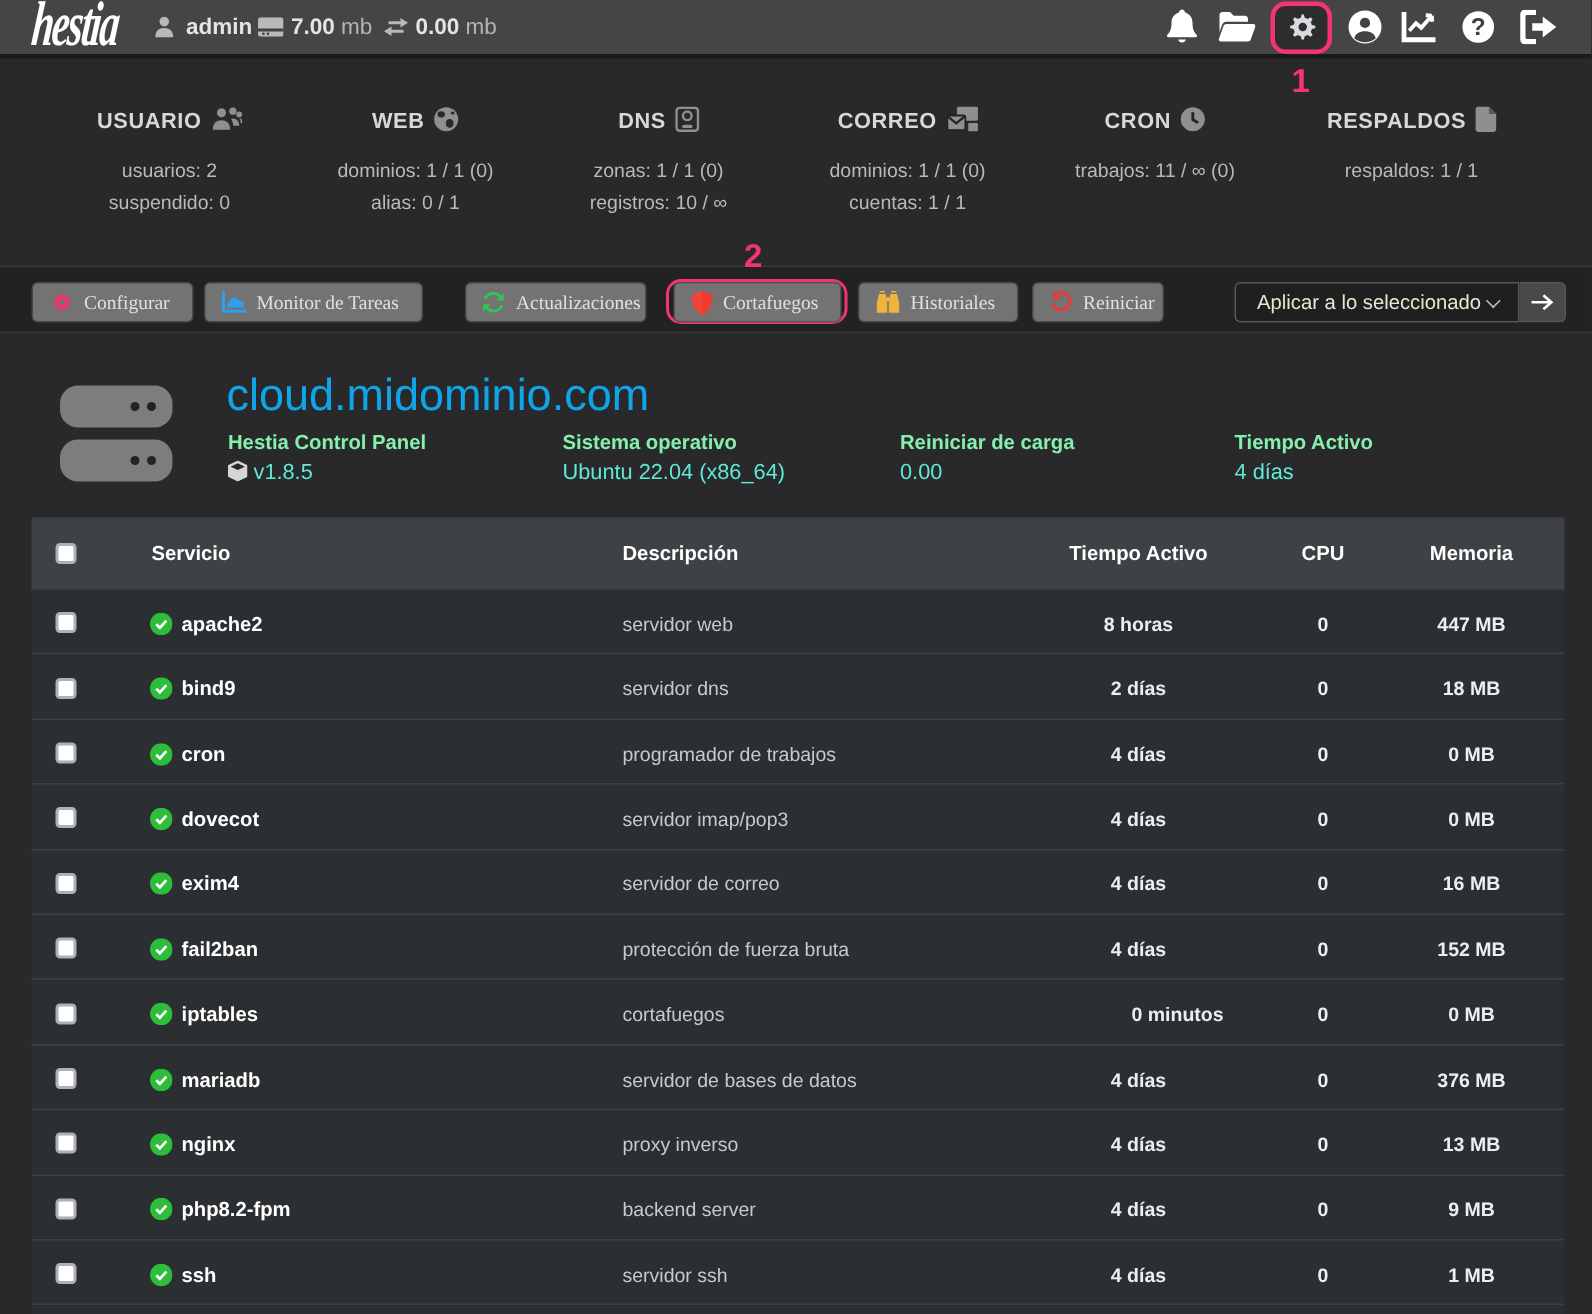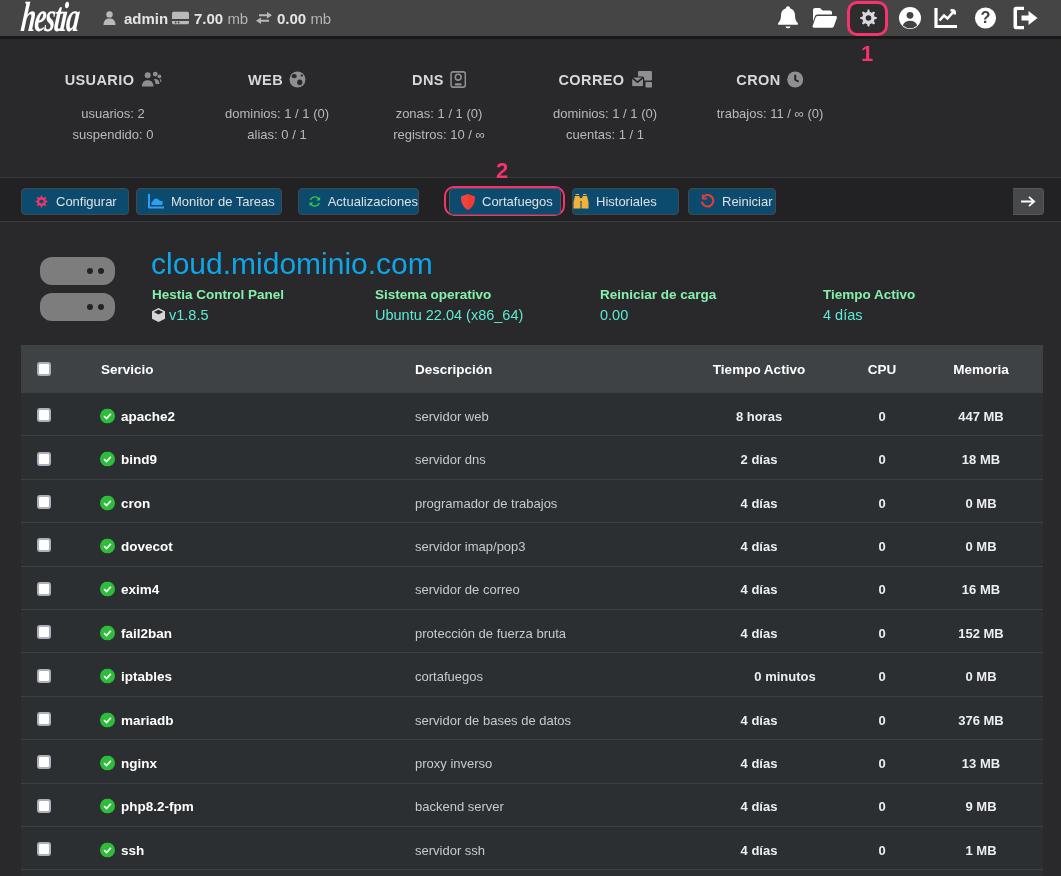--- a/index.html
+++ b/index.html
@@ -22,23 +22,23 @@
 .stat { position:absolute; top:32px; transform:translateX(-50%); text-align:center; white-space:nowrap; }
 .sh { font-size:14.5px; font-weight:bold; color:#d8d8d8; letter-spacing:0.4px; height:19px; }
 .sh svg { vertical-align:-3px; margin-left:6px; }
 .sv { font-size:13px; color:#b9b9b9; line-height:21px; margin-top:0px; }
 .sv1 { margin-top:13px; }
 
 
 #toolline1 { position:absolute; left:0; top:177px; width:1061px; height:1px; background:#39393c; }
 #toolbar { position:absolute; left:0; top:178px; width:1061px; height:43px; background:#222224; }
 #toolline2 { position:absolute; left:0; top:221px; width:1061px; height:1px; background:#39393c; }
-.btn { position:absolute; top:188px; height:27px; background:#0c4a6e; border:1px solid #45494c;
+.btn { position:absolute; top:188px; height:27px; background:#737373; border:1px solid #45494c;
   border-radius:4px; display:flex; align-items:center; color:#dde1e4; font-size:13px;
-  white-space:nowrap; }
+  white-space:nowrap;font-family:Liberation Serif, serif; }
 .btn svg { margin-right:7px; }
 #ring { position:absolute; left:444px; top:186px; width:121px; height:30px; border:2.5px solid #f5336f; border-radius:10px; }
 #selbox { position:absolute; left:823px; top:188px; width:190px; height:27px; background:#1f1f1f;
   border:1px solid #55575a; border-radius:4px 0 0 4px; color:#ece4d3; font-size:13.5px;
   display:flex; align-items:center; padding-left:14px; }
 #selbox .chev { position:absolute; right:13px; top:8px; width:7px; height:7px;
   border-right:1.6px solid #c8c2b4; border-bottom:1.6px solid #c8c2b4; transform:rotate(45deg); }
 #gobtn { position:absolute; left:1013px; top:188px; width:31px; height:27px; background:#47494b;
   border:1px solid #55575a; border-left:none; border-radius:0 4px 4px 0; color:#fff;
   display:flex; align-items:center; justify-content:center; font-size:17px; }
@@ -168,63 +168,71 @@
       <div class="sv sv1">dominios: 1 / 1 (0)</div>
       <div class="sv">cuentas: 1 / 1</div>
     </div>
     <div class="stat" style="left:770px;">
       <div class="sh">CRON<svg width="17" height="17" viewBox="0 0 17 17">
             <circle cx="8.5" cy="8.5" r="8" fill="#8f8f8f"></circle>
             <path d="M8.5 3.8 L8.5 8.8 L12 10.8" stroke="#232325" stroke-width="1.9" fill="none"></path>
           </svg></div>
       <div class="sv sv1">trabajos: 11 / ∞ (0)</div>
     </div>
+    <div class="stat" style="left:941px;">
+      <div class="sh">RESPALDOS<svg width="14" height="17" viewBox="0 0 14 17" fill="#8f8f8f">
+            <path d="M0 2 C0 0.9 0.9 0 2 0 L9 0 L14 5 L14 15 C14 16.1 13.1 17 12 17 L2 17 C0.9 17 0 16.1 0 15 Z"></path>
+            <path d="M9 0 L9 5 L14 5" fill="#5a5a5c"></path>
+          </svg></div>
+      <div class="sv sv1">respaldos: 1 / 1</div>
+    </div>
   </div>
 
   <div id="toolline1"></div>
   <div id="toolbar"></div>
   <div id="toolline2"></div>
 
   <div class="btn" style="left:21px; width:108px; padding-left:12px;">
     <svg width="15" height="15" viewBox="0 0 24 24" fill="#f03569">
         <path d="M12 1.5 L13.8 1.5 L14.4 4.1 A8 8 0 0 1 16.6 5.0 L18.9 3.6 L20.4 5.1 L19 7.4 A8 8 0 0 1 19.9 9.6 L22.5 10.2 L22.5 12 L19.9 12.6 A8 8 0 0 1 19 14.8 L20.4 17.1 L18.9 18.6 L16.6 17.2 A8 8 0 0 1 14.4 18.1 L13.8 20.7 L12 20.7 L11.4 18.1 A8 8 0 0 1 9.2 17.2 L6.9 18.6 L5.4 17.1 L6.8 14.8 A8 8 0 0 1 5.9 12.6 L3.3 12 L3.3 10.2 L5.9 9.6 A8 8 0 0 1 6.8 7.4 L5.4 5.1 L6.9 3.6 L9.2 5.0 A8 8 0 0 1 11.4 4.1 Z M12.9 8.4 A2.8 2.8 0 1 0 12.9 13.8 A2.8 2.8 0 1 0 12.9 8.4 Z" transform="translate(-0.9,0.9)"></path>
       </svg>
     Configurar</div>
   <div class="btn" style="left:136px; width:146px; padding-left:11px;">
     <svg width="16" height="15" viewBox="0 0 16 15">
         <path d="M1 0 L1 12.5 L16 12.5 L16 14.5 L0 14.5 L-1 14 L-1 0 Z" fill="#2e9ef0" transform="translate(1,0)"></path>
         <path d="M3.5 11 L3.5 8 C5 8 5.5 4.5 8 4.5 C10.5 4.5 10.5 6.5 13 7 L14.5 7 L14.5 11 Z" fill="#2e9ef0"></path>
       </svg>
     Monitor de Tareas</div>
-  <div class="btn" style="left:298px; width:121px; padding-left:10px;text-align:center;">
+  <div class="btn" style="left:310px; width:121px; padding-left:10px;text-align:center;">
     <svg width="16" height="15" viewBox="0 0 24 24" fill="#30c94e">
         <path d="M12 4 C14.5 4 16.7 5.1 18.1 6.9 L15 10 L23 10 L23 2 L20.3 4.7 C18.3 2.4 15.3 1 12 1 C7.2 1 3.2 4 1.6 8.2 L4.5 9.2 C5.7 6.2 8.6 4 12 4 Z"></path>
         <path d="M12 20 C9.5 20 7.3 18.9 5.9 17.1 L9 14 L1 14 L1 22 L3.7 19.3 C5.7 21.6 8.7 23 12 23 C16.8 23 20.8 20 22.4 15.8 L19.5 14.8 C18.3 17.8 15.4 20 12 20 Z"></path>
       </svg>
     Actualizaciones</div>
   <div id="ring"></div>
   <div class="btn" style="left:449px; width:112px; padding-left:11px; border-color:#515558;">
     <svg width="14" height="16" viewBox="0 0 14 16" fill="#f23b30">
         <path d="M7 0 L14 2.5 C14 9 12 13.5 7 16 C2 13.5 0 9 0 2.5 Z"></path>
         <path d="M7 0 L7 16 C2 13.5 0 9 0 2.5 Z" fill="#ef5a50" opacity="0.35"></path>
       </svg>
     Cortafuegos</div>
-  <div class="btn" style="left:572px; width:107px; padding-left:0;">
+  <div class="btn" style="left:572px; width:107px; padding-left:11px;">
     <svg width="16" height="15" viewBox="0 0 16 15" fill="#f2b33d">
         <path d="M2.5 1 L6 1 L6 0 L2.5 0 Z M2 2 L6.5 2 L7.5 8 L7.5 14.5 L0.5 14.5 L0.5 8 Z"></path>
         <path d="M10 1 L13.5 1 L13.5 0 L10 0 Z M9.5 2 L14 2 L15.5 8 L15.5 14.5 L8.5 14.5 L8.5 8 Z"></path>
         <rect x="7" y="4" width="2" height="3" fill="#f2b33d"></rect>
       </svg>
     Historiales</div>
   <div class="btn" style="left:688px; width:88px; padding-left:11px;">
     <svg width="15" height="15" viewBox="0 0 24 24" fill="none" stroke="#e43c3c">
         <path d="M4.5 5.5 A 9.2 9.2 0 1 1 3 12.5" stroke-width="3.4"></path>
         <path d="M4.2 1 L4.8 7.3 L11 7.2" stroke-width="3" fill="none" stroke-linejoin="round"></path>
       </svg>
     Reiniciar</div>
+  <div id="selbox">Aplicar a lo seleccionado<span class="chev"></span></div>
   <div id="gobtn">
       <svg width="16" height="13" viewBox="0 0 17 14" stroke="#fff" stroke-width="1.9" fill="none">
         <path d="M1 7 L15 7 M9.5 2 L15.2 7 L9.5 12"></path>
       </svg>
     </div>
 
   <div class="srvrect" style="top:257px;">
       <div class="dot" style="left:47px;"></div>
       <div class="dot" style="left:58px;"></div>
     </div>

